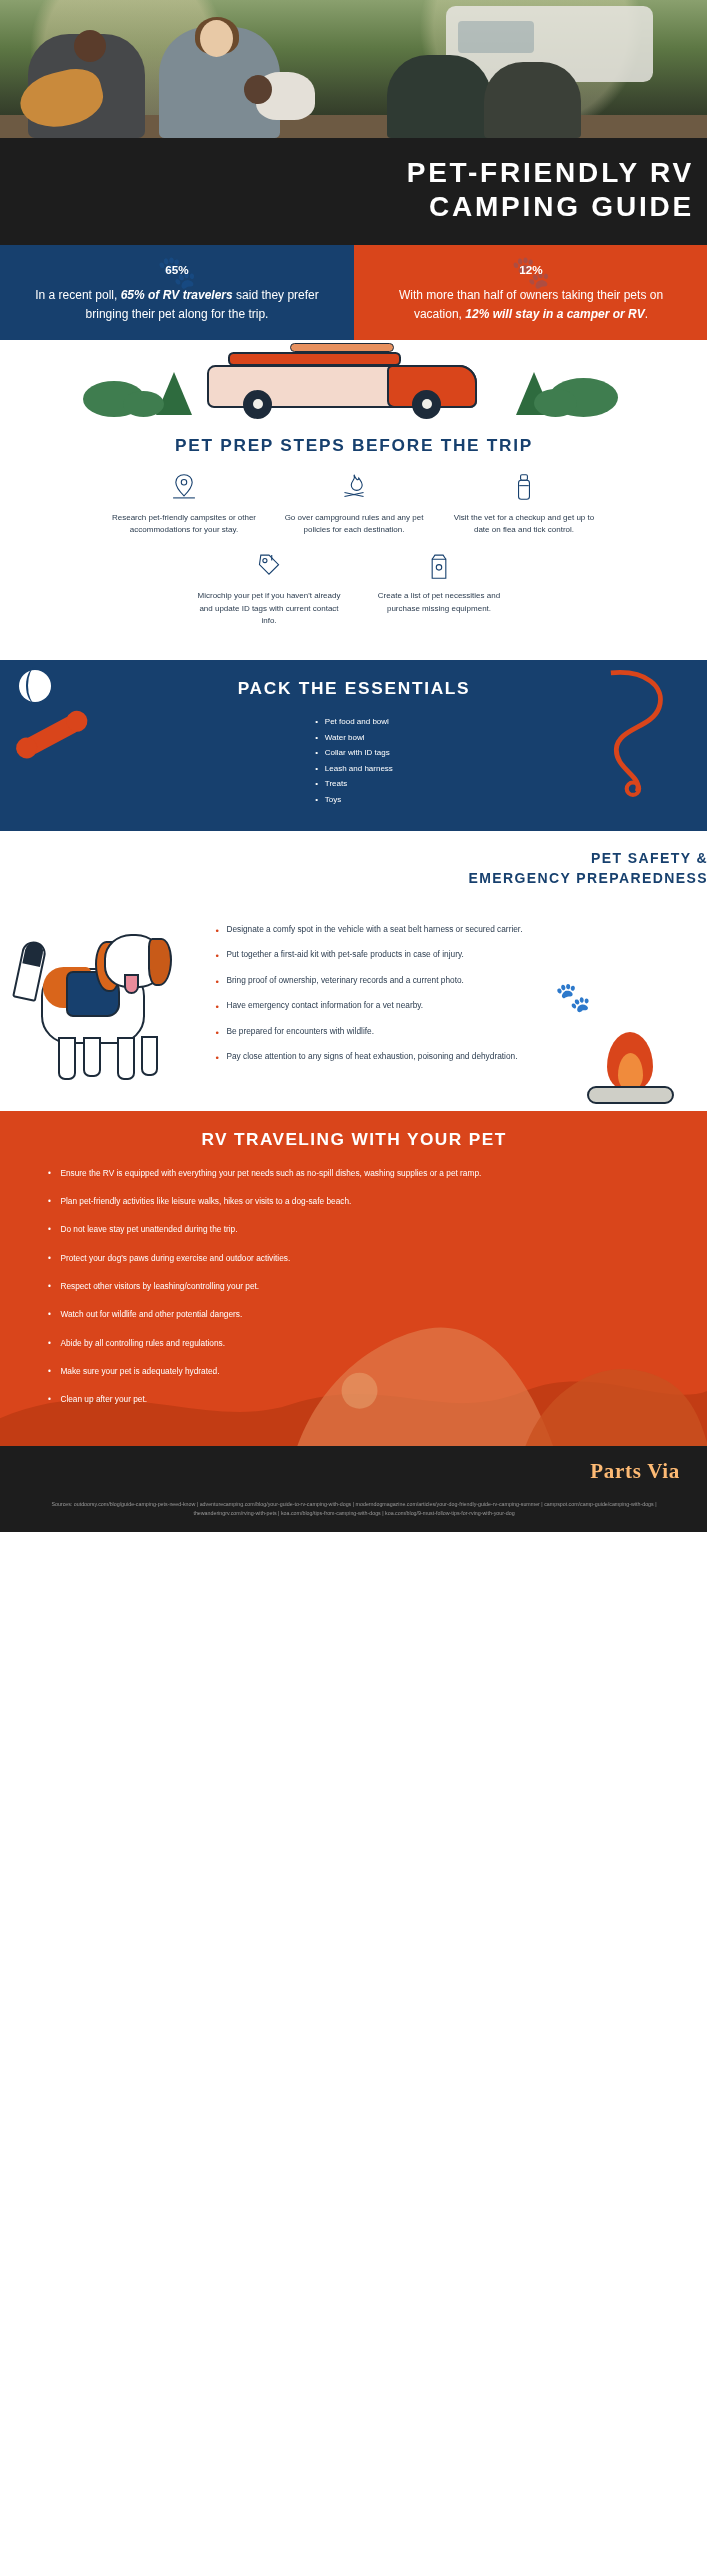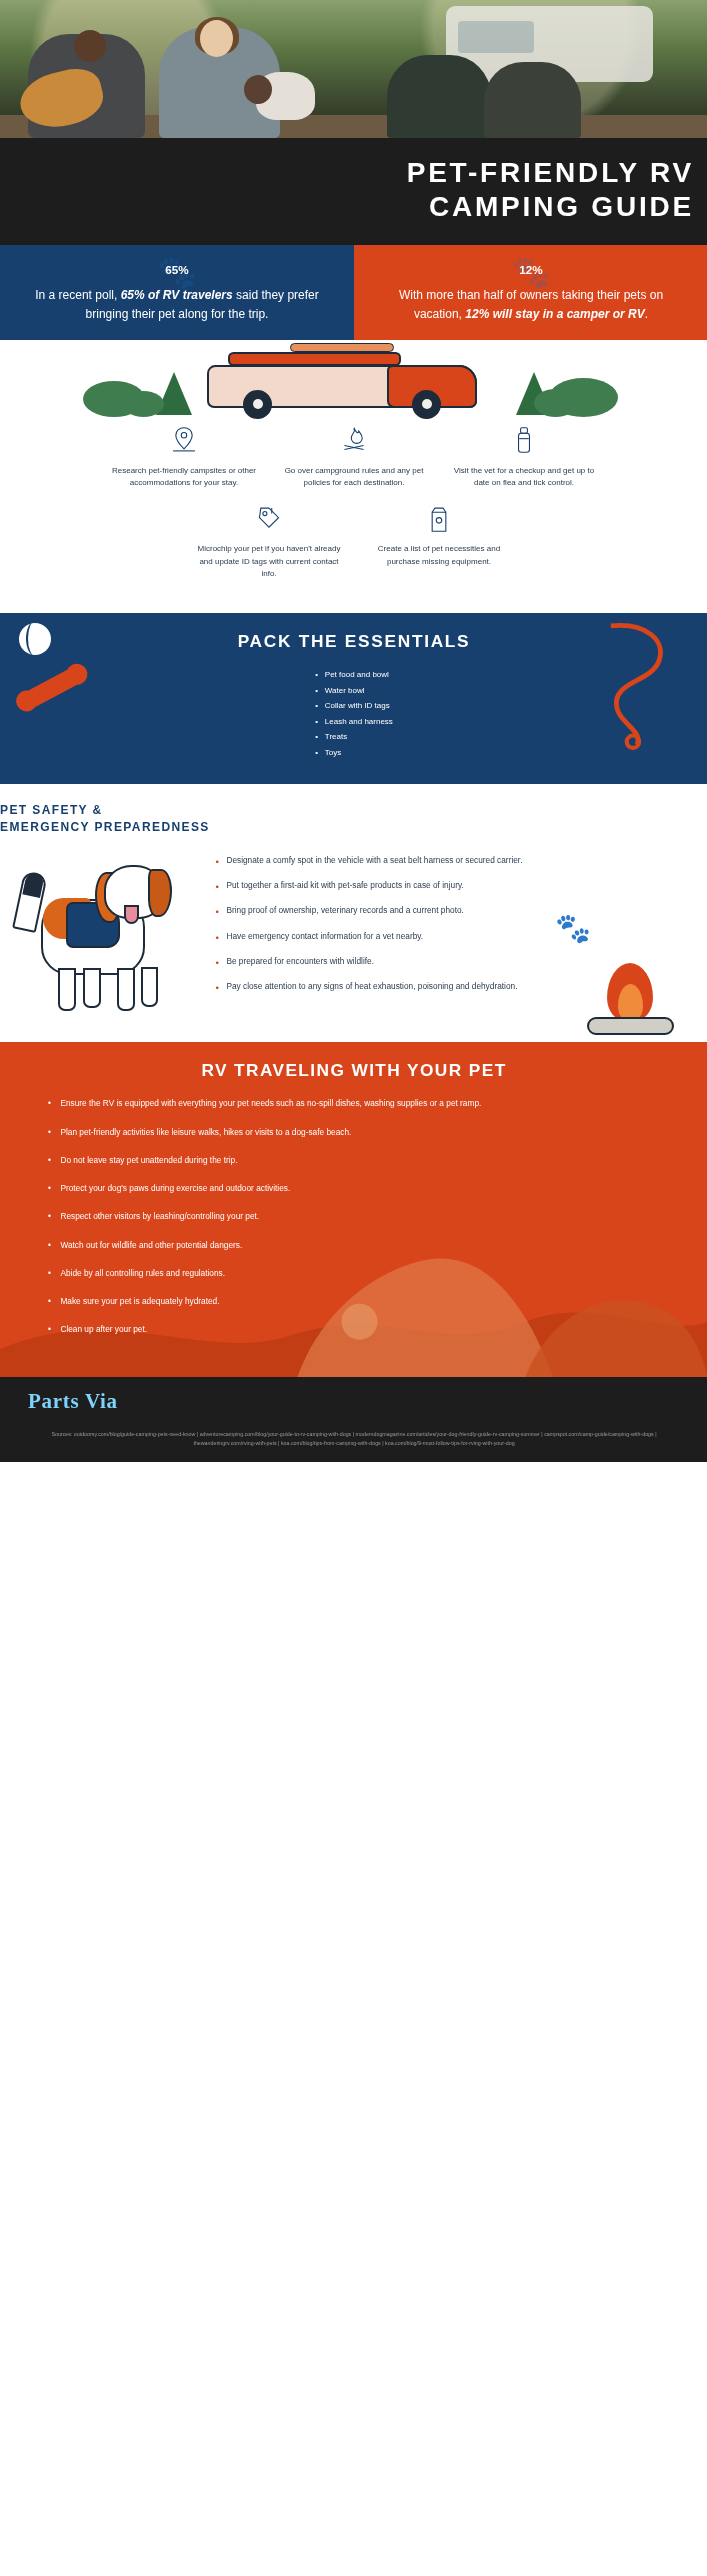--- a/index.html
+++ b/index.html
@@ -140,22 +140,22 @@
   }
   .ball:after{content:"";position:absolute;left:7px;top:-2.8px;width:18px;height:37px;border-left:2.1px solid #17406e;border-radius:50%;}
   .leash {
     position:absolute; right:21px; top:5.5px; width:104px; height:131px; z-index:1;
   }
   .leash svg { stroke:#d9451b; fill:none; stroke-width:7; }
 
   
   .safety { background:#fff; padding: 18px 0 11px; position:relative; overflow:hidden; }
   .safety h2 {
-    text-align:left; color:#17406e; font-size: 12px; letter-spacing: 1.4px;
-    line-height:1.4; font-weight:700; margin-bottom: 15px;
+    text-align:right; color:#17406e; font-size: 14px; letter-spacing: 1.4px;
+    line-height:1.4; font-weight:700; margin-bottom: 32px;
   }
   .safety-body { display:flex; }
   .safety-art { width: 207px; position:relative; min-height: 180px; }
   .dog-body{position:absolute;left:41px;top:48px;width:104px;height:76px;background:#fff;border:2.1px solid #1d2b3a;border-radius:28px;}
   .dog-patch{position:absolute;left:43px;top:47px;width:48px;height:41px;background:#d9651b;border-radius:28px 7px 7px 28px;}
   .dog-head{position:absolute;left:104px;top:14px;width:59px;height:54px;background:#fff;border:2.1px solid #1d2b3a;border-radius:46% 46% 40% 40%;}
   .dog-ear{position:absolute;left:95px;top:21px;width:25px;height:51px;background:#d9651b;border:2.1px solid #1d2b3a;border-radius:50% 20% 40% 60%;}
   .dog-ear2{position:absolute;left:148px;top:18px;width:23.5px;height:48px;background:#c85a18;border:2.1px solid #1d2b3a;border-radius:20% 50% 60% 40%;}
   .dog-tongue{position:absolute;left:124px;top:54px;width:15px;height:19.4px;background:#e88b9a;border:2.1px solid #1d2b3a;border-radius:0 0 9.7px 9.7px;}
   .dog-vest{position:absolute;left:66px;top:51px;width:54px;height:46px;background:#17406e;border:2.1px solid #1d2b3a;border-radius:7px 21px 12.4px 7px;}
@@ -195,23 +195,23 @@
   .traveling li.narrow { max-width: 221px; }
   .traveling li:before { content:"•"; position:absolute; left:0; color:#fff; }
   .hill {
     position:absolute; bottom:0; left:0; right:0; height: 159px; z-index:1;
   }
   .hill svg { display:block; }
 
   
   .footer { background:#1d1d1d; padding: 12.4px 28px 14px; text-align:center; }
   .brand {
-    color:#7dd3fc; font-size: 21px; letter-spacing: 0.7px; font-weight:700;
+    color:#fdba74; font-size: 21px; letter-spacing: 0.7px; font-weight:700;
     font-family:"Liberation Serif", serif; margin-bottom: 16px;
-    display:flex; align-items:center; justify-content:flex-start; gap:4.1px;
+    display:flex; align-items:center; justify-content:flex-end; gap:4.1px;
   }
   .sources { color:#9a9a9a; font-size: 5.3px; line-height: 1.7; max-width: 622px; margin: 0 auto; }
 </style>
 </head>
 <body>
 
 <div class="page">
 
   <div class="hero">
     <div class="hero-sky"></div>
@@ -258,20 +258,21 @@
     <div class="bush b3"></div>
     <div class="bush b4"></div>
     <div class="surf"></div>
     <div class="van-top"></div>
     <div class="van-body"></div>
     <div class="van-front"></div>
     <div class="wheel w1"></div>
     <div class="wheel w2"></div>
   </div>
 
+  <div class="sec-head">PET PREP STEPS BEFORE THE TRIP</div>
   <div class="steps-wrap">
     <div class="steps-row">
       <div class="step">
         <div class="ico">
           <svg width="28" height="30" viewBox="0 0 40 44">
               <path d="M20 4c-7 0-12 5-12 11 0 8 12 20 12 20s12-12 12-20c0-6-5-11-12-11z"></path>
               <circle cx="20" cy="15" r="4"></circle>
               <path d="M4 38h32"></path>
             </svg>
         </div>

